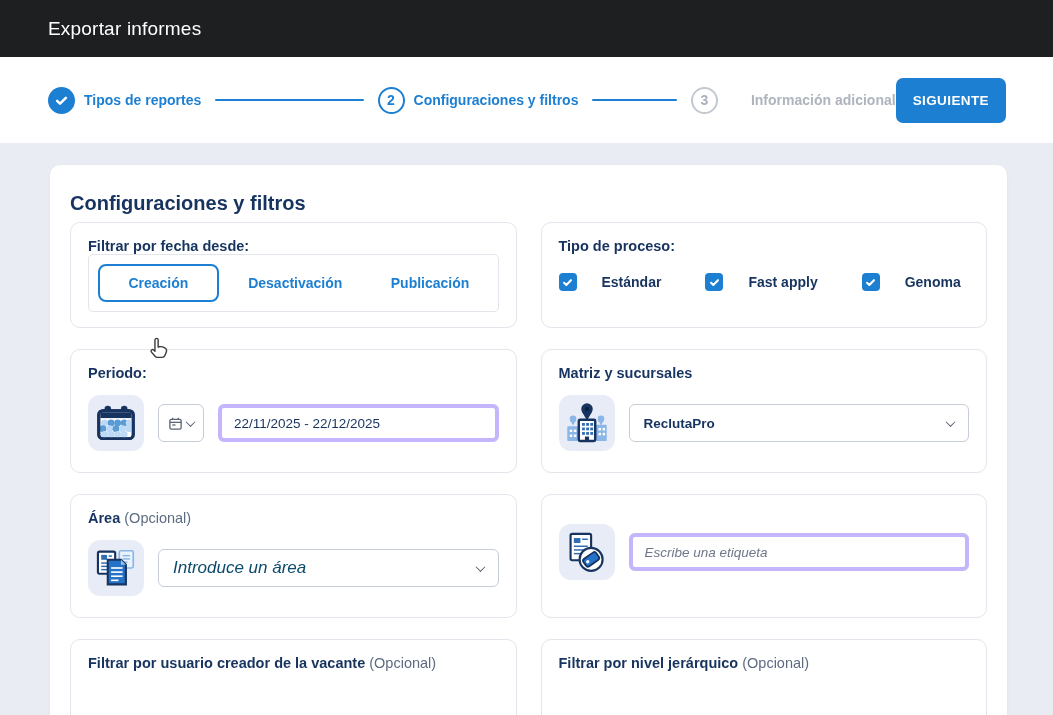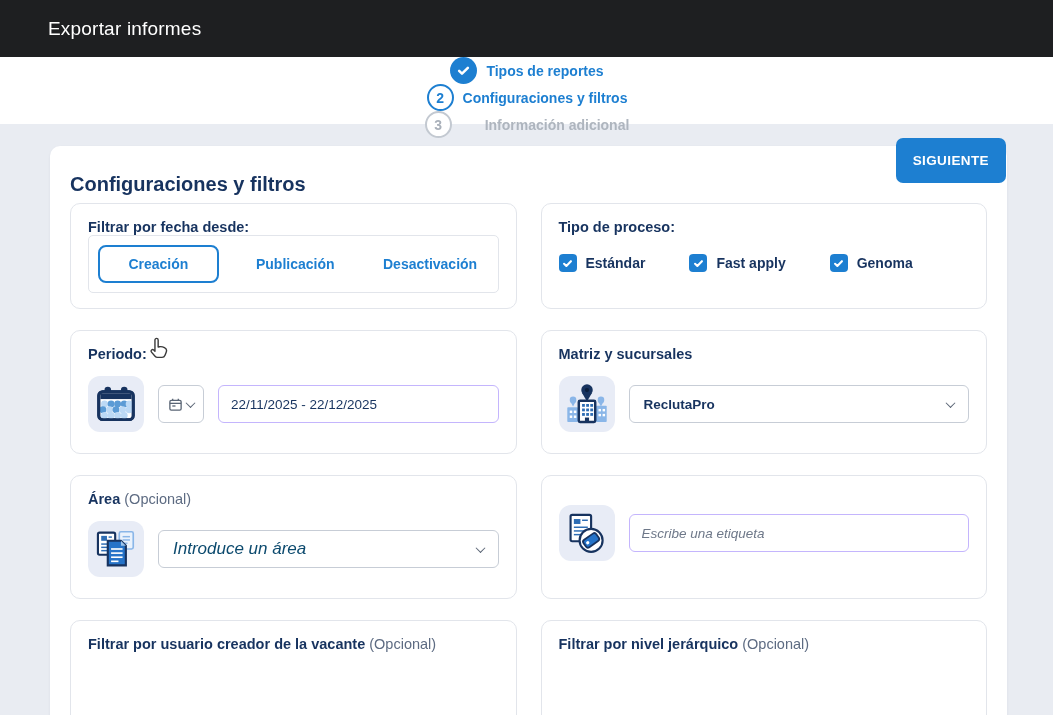--- a/index.html
+++ b/index.html
@@ -13,22 +13,22 @@
 
   
   .appbar {
     height: 57px; background: #1e1f21;
     display: flex; align-items: center; padding: 0 48px;
   }
   .appbar h1 { color: #fff; font-size: 19px; font-weight: 400; letter-spacing: .2px; }
 
   
   .stepper-bar {
-    height: 67px; background: #fff;
-    display: flex; align-items: center; padding: 0 47px 0 48px; flex-direction: column;
+    height: 86px; background: #fff;
+    display: flex; align-items: center; padding: 0 47px 0 48px;
   }
   .step { display: flex; align-items: center; gap: 9px; }
   .step-circle {
     width: 27px; height: 27px; border-radius: 50%; flex: none;
     display: flex; align-items: center; justify-content: center;
     font-weight: 700; font-size: 14px;
   }
   .step-circle.completed { background: #1d7fd1; }
   .step-circle.completed svg { width: 15px; height: 15px; }
   .step-circle.active { border: 2px solid #1d7fd1; color: #1d7fd1; background: #fff; }
@@ -74,21 +74,21 @@
   .tab {
     flex: 1; height: 38px; margin: 0 9px;
     display: flex; align-items: center; justify-content: center;
     color: #1d7fd1; font-weight: 700; font-size: 14px; cursor: pointer;
     border-radius: 8px; position: relative;
   }
   .tab.selected { border: 2px solid #1d7fd1; }
 
   
   .check-row { display: flex; gap: 44px; margin-top: 19px; }
-  .check-item { display: flex; align-items: center; gap: 9px; cursor: pointer; }
+  .check-item { display: flex; align-items: center; gap: 25px; cursor: pointer; }
   .checkbox {
     width: 18px; height: 18px; background: #1d7fd1; border-radius: 4px; flex: none;
     display: flex; align-items: center; justify-content: center;
   }
   .checkbox svg { width: 11px; height: 11px; }
   .check-label { font-size: 14px; font-weight: 700; color: #17335f; }
 
   
   .icon-row { display: flex; align-items: center; gap: 14px; margin-top: 14px; }
   .icon-tile {
@@ -101,21 +101,21 @@
     border: 1px solid #c7cdd6; border-radius: 6px; cursor: pointer;
     display: flex; align-items: center; justify-content: center; gap: 4px;
   }
   .chev {
     width: 7px; height: 7px; flex: none;
     border-right: 1.6px solid #5a6575; border-bottom: 1.6px solid #5a6575;
     transform: rotate(45deg) translate(-1px,-1px);
   }
   .text-input {
     flex: 1; height: 38px; min-width: 0; background: #fff;
-    border: 1px solid #c4b5fd; border-radius: 6px; padding: 0 12px;
+    border: 4px solid #c4b5fd; border-radius: 6px; padding: 0 12px;
     font-family: inherit; font-size: 13.5px; color: #17335f;
   }
   .text-input::placeholder { font-style: italic; color: #6e7889; }
   .combobox {
     flex: 1; height: 38px; background: #fff; cursor: pointer;
     border: 1px solid #c7cdd6; border-radius: 6px; padding: 0 14px;
     display: flex; align-items: center; justify-content: space-between;
   }
   .combo-value { font-weight: 700; color: #17335f; font-size: 13.5px; }
   .combo-placeholder { font-style: italic; color: #0c4a6e; font-size: 17px; }
@@ -156,22 +156,22 @@
 <main class="content">
   <section class="card">
     <h2 class="card-title">Configuraciones y filtros</h2>
 
     <div class="grid">
 
       <div class="panel">
         <div class="panel-label">Filtrar por fecha desde:</div>
         <div class="tabs-box">
           <div class="tab selected">Creación</div>
+          <div class="tab">Desactivación</div>
           <div class="tab">Publicación</div>
-          <div class="tab">Desactivación</div>
         </div>
       </div>
 
       <div class="panel">
         <div class="panel-label">Tipo de proceso:</div>
         <div class="check-row">
           <label class="check-item">
             <span class="checkbox">
               <svg viewBox="0 0 24 24">
                   <path d="M4.5 12.5l5 5L19.5 7" stroke="#fff" stroke-width="4.5" fill="none" stroke-linecap="round" stroke-linejoin="round"></path>

